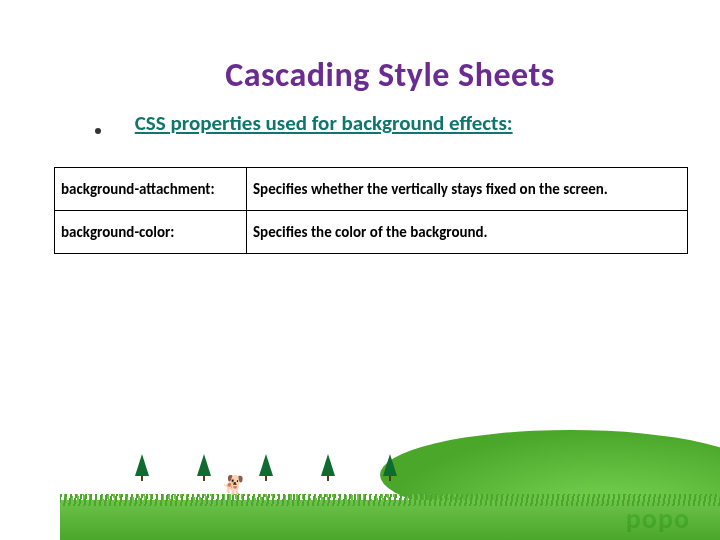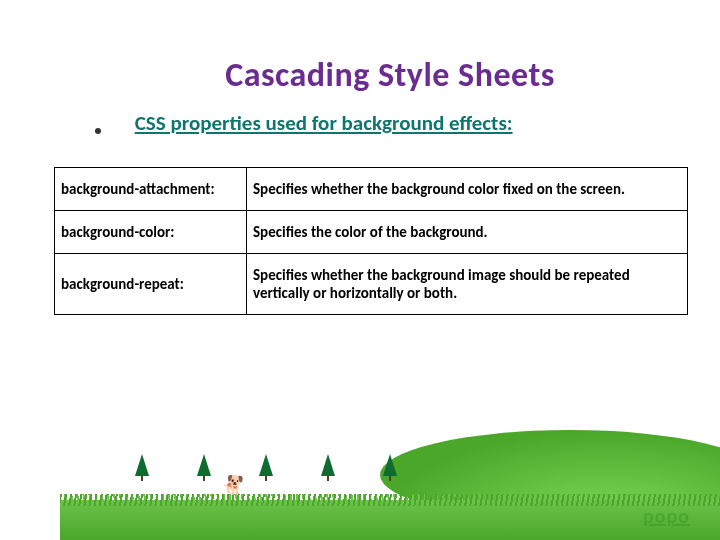--- a/index.html
+++ b/index.html
@@ -80,50 +80,45 @@
   .tree::after {
     content:""; position:absolute; bottom:5px; left:0;
     border-left:7px solid transparent; border-right:7px solid transparent;
     border-bottom:22px solid #0f6b2f;
   }
   .dog {
     position: absolute; bottom: 44px; left: 162px;
     font-size: 18px; transform: scaleX(-1);
   }
   .watermark {
-    position: absolute; right: 30px; bottom: 12px;
-    font-size: 20px; font-weight: 700;
+    position: absolute; right: 30px; bottom: 4px;
+    font-size: 28px; font-weight: 700;
     color: rgba(0,120,0,0.22);
     letter-spacing: 1px;
-    text-decoration: underline;
   }
 </style>
 </head>
 <body>
 
 <h1 class="title">Cascading Style Sheets</h1>
 
 <div class="subtitle-row">
   <span class="bullet"></span>
   <span class="subtitle">CSS properties used for background effects:</span>
 </div>
 
 <table class="props">
   <tbody>
       <tr>
     <td class="pn">background-attachment:</td>
-    <td>Specifies whether the background color fixed on the screen.</td>
+    <td>Specifies whether the vertically stays fixed on the screen.</td>
   </tr>
   <tr>
     <td class="pn">background-color:</td>
     <td>Specifies the color of the background.</td>
-  </tr>
-  <tr>
-    <td class="pn">background-repeat:</td>
-    <td>Specifies whether the background image should be repeated vertically or horizontally or both.</td>
   </tr>
 </tbody>
   </table>
 
 <div class="ground">
   <div class="hill"></div>
   <div class="grass-flat"></div>
   <div class="grass-blades"></div>
   <div class="trees">
     <div class="tree"></div>

